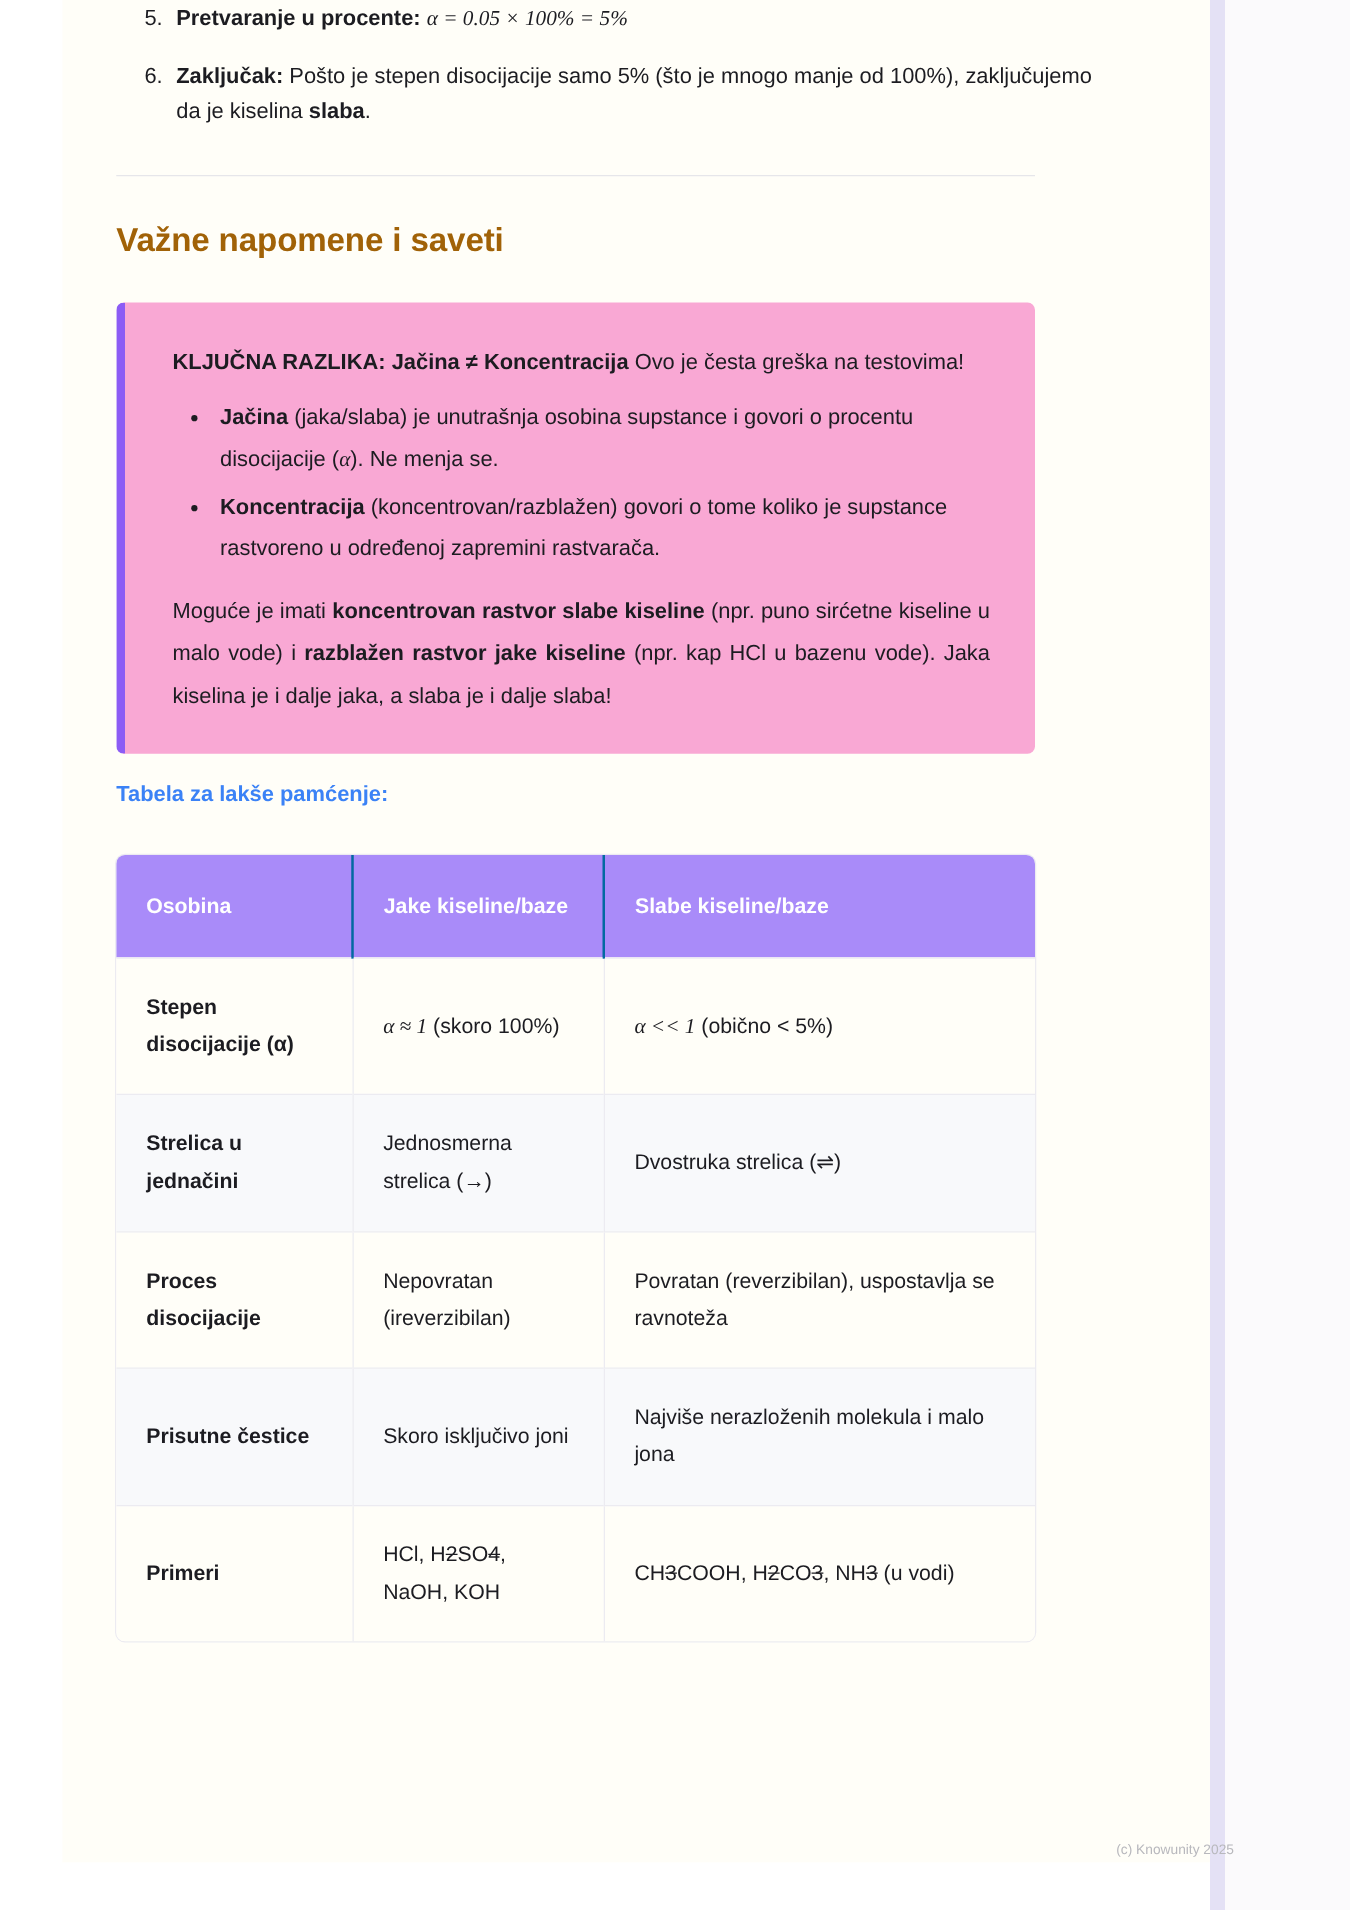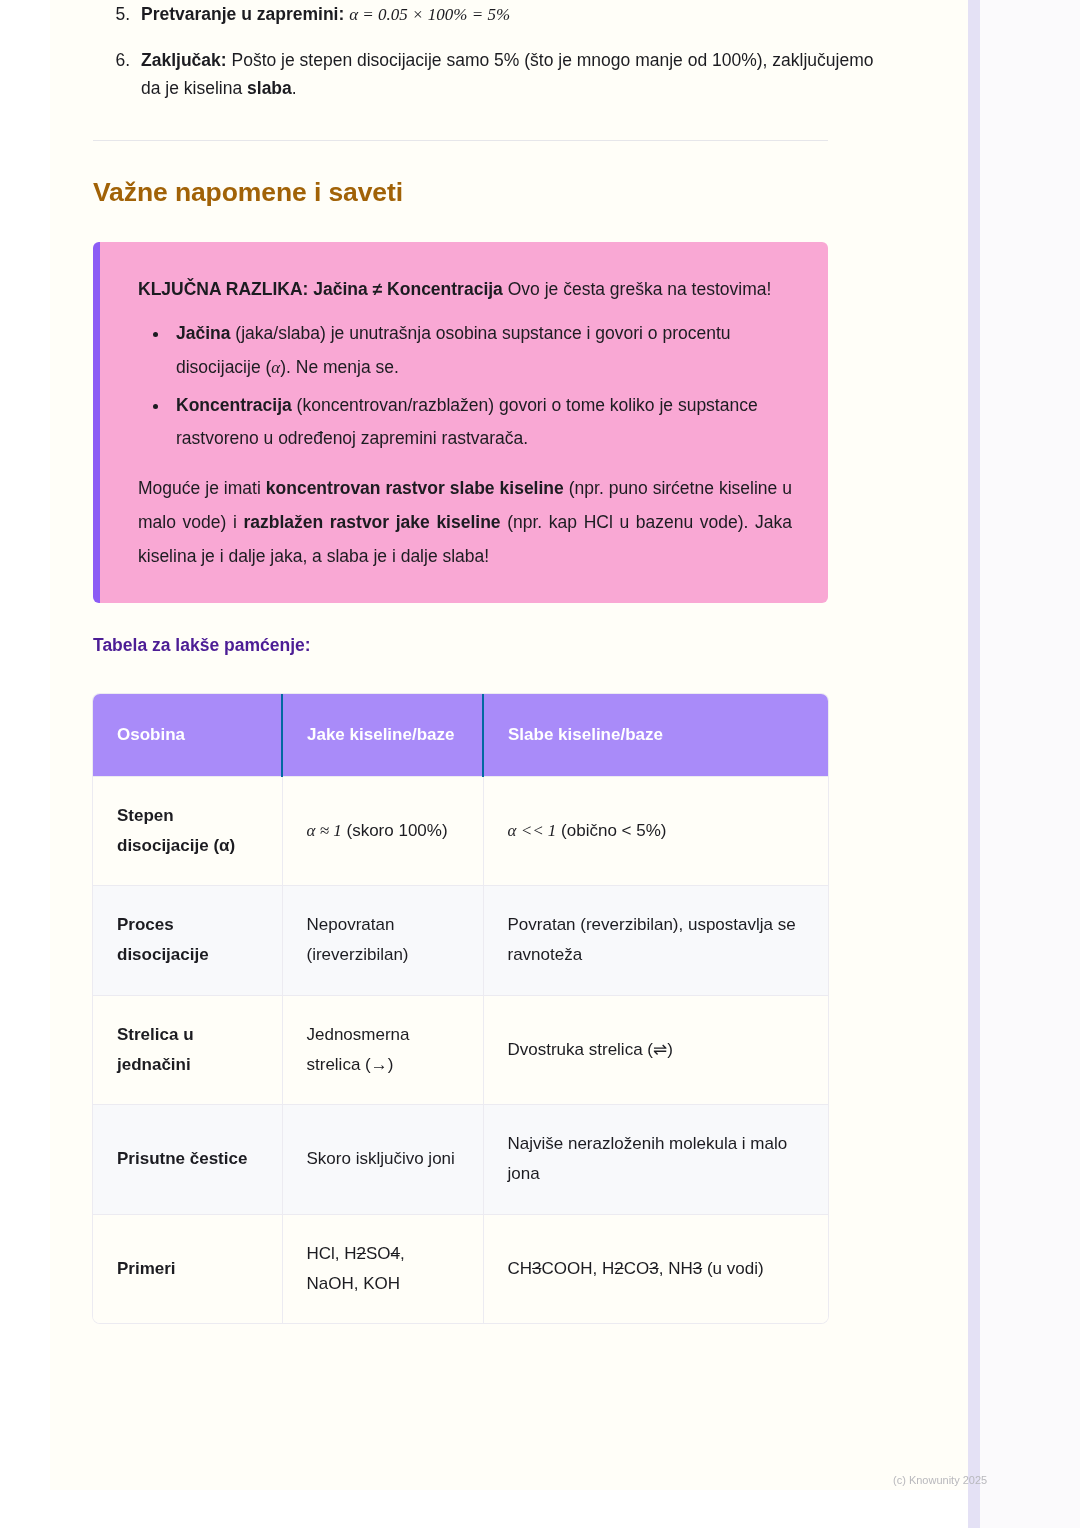--- a/index.html
+++ b/index.html
@@ -91,24 +91,24 @@
     line-height:1.93;
     color:#1c1c21;
     margin-bottom:4px;
     padding-left:6px;
   }
   .callout ul li::marker { color:#1c1c21; }
   .callout .para2 { margin-top:16px; }
 
   
   .table-caption {
-    margin-top:32px;
+    margin-top:22px;
     font-size:17.5px;
     font-weight:700;
-    color:#4c1d95;
+    color:#3b82f6;
   }
   table.memo {
     margin-top:38px;
     width:735px;
     border-collapse:collapse;
     table-layout:fixed;
     border-radius:7px;
     overflow:hidden;
     box-shadow:0 0 0 1px #ecebf1;
   }
@@ -156,21 +156,21 @@
 <body>
 
 <div id="side-panel"></div>
 <div id="scroll-track"></div>
 
 <div id="page">
   <div class="content">
 
     <ol class="steps" start="5">
       <li>
-        <span class="b">Pretvaranje u zapremini:</span>
+        <span class="b">Pretvaranje u procente:</span>
         <span class="math">α = 0.05 × 100% = 5%</span>
       </li>
       <li>
         <span class="b">Zaključak:</span><span> Pošto je stepen disocijacije samo 5% (što je mnogo manje od 100%), zaključujemo da je kiselina </span><span class="b">slaba</span><span>.</span>
       </li>
     </ol>
 
     <hr class="divider">
 
     <h2 class="section-title">Važne napomene i saveti</h2>
@@ -201,30 +201,30 @@
           <th>Slabe kiseline/baze</th>
         </tr>
       </thead>
       <tbody>
         <tr>
           <td class="keycol">Stepen disocijacije (α)</td>
           <td><span class="math">α ≈ 1</span><span> (skoro 100%)</span></td>
           <td><span class="math">α &lt;&lt; 1</span><span> (obično &lt; 5%)</span></td>
         </tr>
         <tr>
+          <td class="keycol">Strelica u jednačini</td>
+          <td>Jednosmerna strelica (→)</td>
+          <td>Dvostruka strelica (⇌)</td>
+        </tr>
+        <tr>
           <td class="keycol">Proces disocijacije</td>
           <td>Nepovratan (ireverzibilan)</td>
           <td>Povratan (reverzibilan), uspostavlja se ravnoteža</td>
         </tr>
         <tr>
-          <td class="keycol">Strelica u jednačini</td>
-          <td>Jednosmerna strelica (→)</td>
-          <td>Dvostruka strelica (⇌)</td>
-        </tr>
-        <tr>
           <td class="keycol">Prisutne čestice</td>
           <td>Skoro isključivo joni</td>
           <td>Najviše nerazloženih molekula i malo jona</td>
         </tr>
         <tr>
           <td class="keycol">Primeri</td>
           <td><span>HCl, H</span><span class="sub">2</span><span>SO</span><span class="sub">4</span><span>, NaOH, KOH</span></td>
           <td><span>CH</span><span class="sub">3</span><span>COOH, H</span><span class="sub">2</span><span>CO</span><span class="sub">3</span><span>, NH</span><span class="sub">3</span><span> (u vodi)</span></td>
         </tr>
       </tbody>

